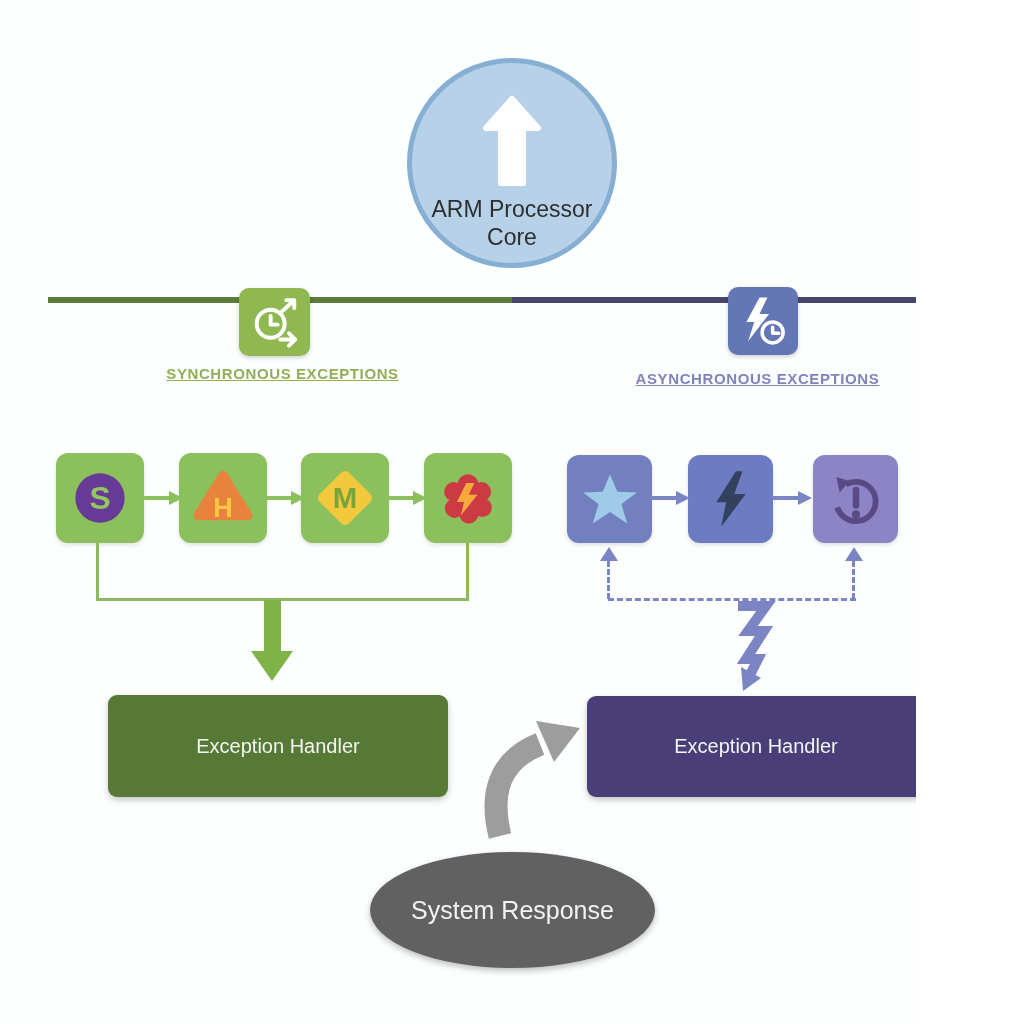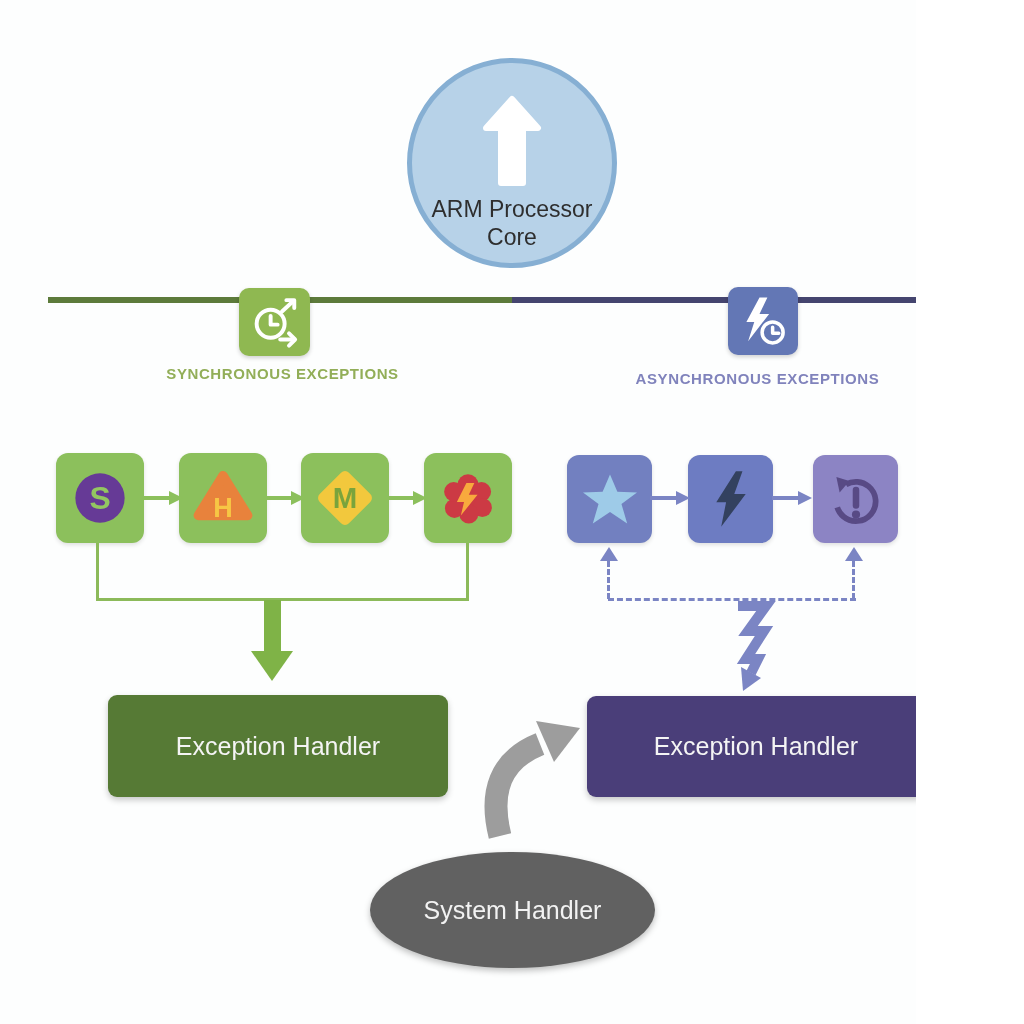--- a/index.html
+++ b/index.html
@@ -21,21 +21,21 @@
   .divider-left{position:absolute;left:48px;top:297px;width:464px;height:6px;background:#5d7b3b;}
   .divider-right{position:absolute;left:512px;top:297px;width:466px;height:6px;background:#45456f;}
   .divider-icon{
     position:absolute;border-radius:10px;display:flex;align-items:center;justify-content:center;
     box-shadow:0 2px 4px rgba(0,0,0,.18);
   }
   .sync-icon-box{left:239px;top:288px;width:71px;height:68px;background:#8fb851;}
   .async-icon-box{left:728px;top:287px;width:70px;height:68px;background:#6377b5;}
   .branch-label{
     position:absolute;top:365px;width:365px;text-align:center;
-    font-size:15px;letter-spacing:0.6px;font-weight:bold;
+    font-size:15px;letter-spacing:0.6px;font-weight:bold;text-decoration:underline;
   }
   .sync-label{left:100px;color:#92ae58;}
   .async-label{left:575px;top:361px;color:#8083bc;margin-top:9px;}
   
   .node{
     position:absolute;border-radius:12px;display:flex;align-items:center;justify-content:center;
     box-shadow:0 2px 4px rgba(0,0,0,.12);
   }
   .nsync{top:453px;width:88px;height:90px;background:#8cc05c;}
   .ns1{left:56px;} .ns2{left:179px;} .ns3{left:301px;} .ns4{left:424px;}
@@ -56,21 +56,21 @@
   .dv{position:absolute;top:561px;width:0;height:38px;border-left:3px dashed #7b85c4;}
   .dv1{left:607px;} .dv2{left:852px;}
   .dh{position:absolute;left:608px;top:598px;width:248px;height:0;border-top:3px dashed #7b85c4;}
   .dhead{position:absolute;top:547px;width:0;height:0;
     border-left:9px solid transparent;border-right:9px solid transparent;border-bottom:14px solid #7b85c4;}
   .dhead1{left:600px;} .dhead2{left:845px;}
   .boltarrow{position:absolute;left:708px;top:601px;}
   
   .handler{
     position:absolute;border-radius:9px;display:flex;align-items:center;justify-content:center;
-    color:#f4f4f4;font-size:25px;box-shadow:0 3px 6px rgba(0,0,0,.22);
+    color:#f4f4f4;font-size:20px;box-shadow:0 3px 6px rgba(0,0,0,.22);
   }
   .handler-sync{left:108px;top:695px;width:340px;height:102px;background:#567a35;}
   .handler-async{left:587px;top:696px;width:338px;height:101px;background:#4a3e79;}
   
   .response{
     position:absolute;left:370px;top:852px;width:285px;height:116px;border-radius:50%;
     background:#616161;display:flex;align-items:center;justify-content:center;
     color:#f2f2f2;font-size:25px;box-shadow:0 3px 6px rgba(0,0,0,.25);
   }
   .swoosh{position:absolute;left:462px;top:708px;}
@@ -209,16 +209,16 @@
   <div class="handler handler-async">
     <span>Exception Handler</span>
   </div>
 
   <svg class="swoosh" width="135" height="135" viewBox="0 0 135 135">
     <path d="M38,128 C27,84 38,52 78,36" fill="none" stroke="#9d9d9d" stroke-width="23"></path>
     <polygon points="118,20 92,54 74,13" fill="#9d9d9d"></polygon>
   </svg>
 
   <div class="response">
-    <span>System Handler</span>
+    <span>System Response</span>
   </div>
 
 </div>
 
 </body></html>

